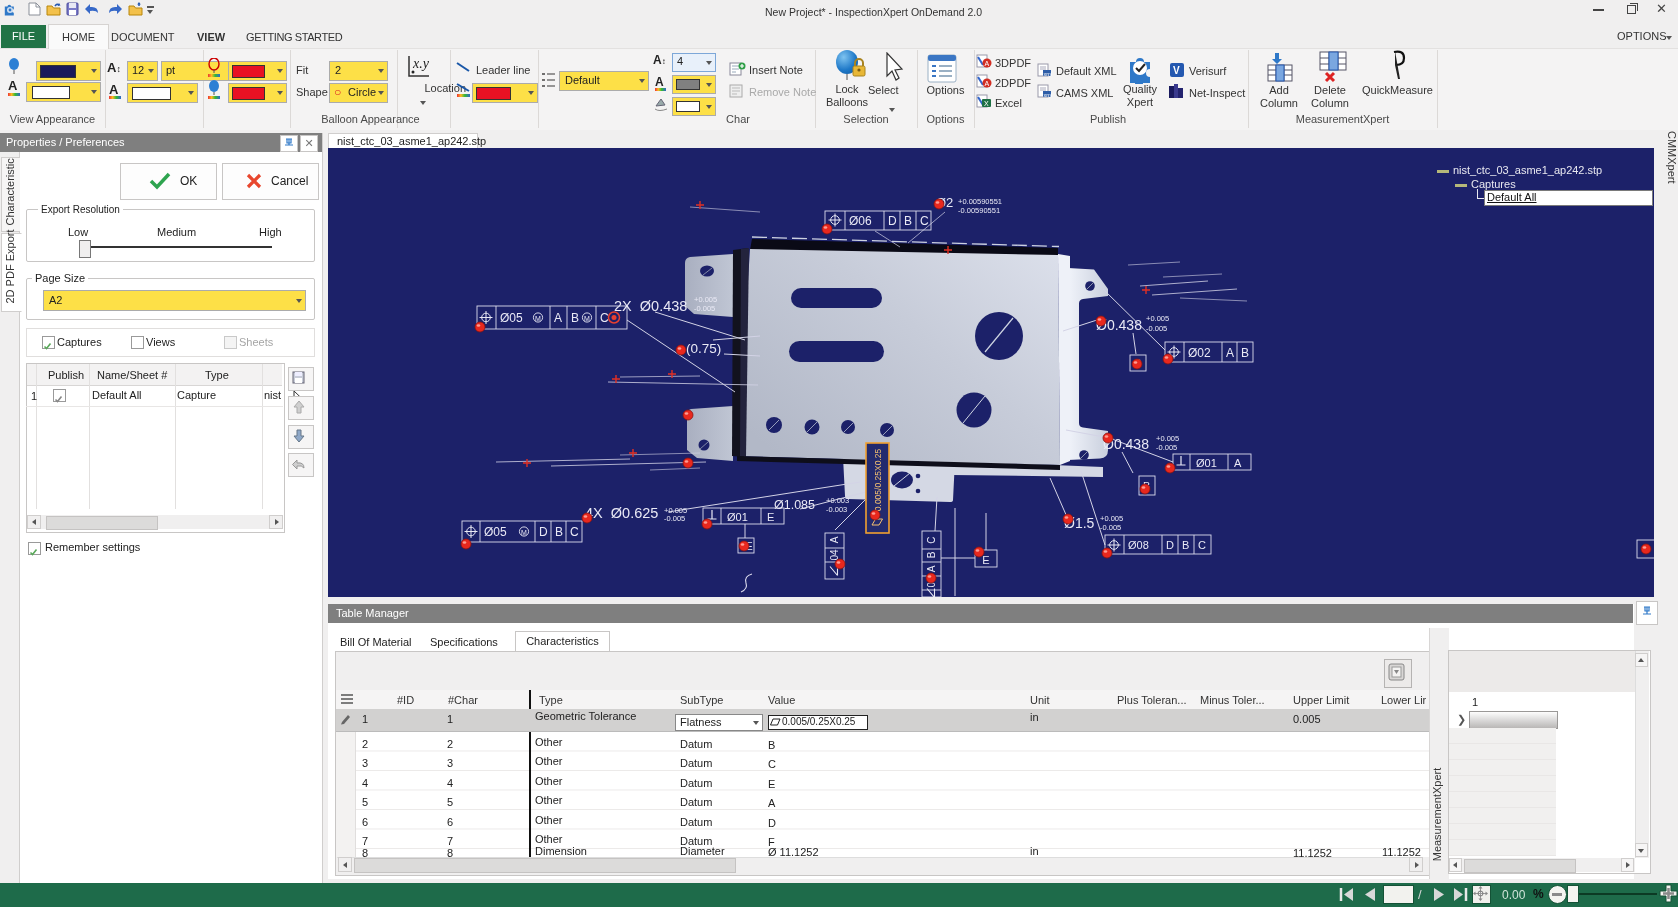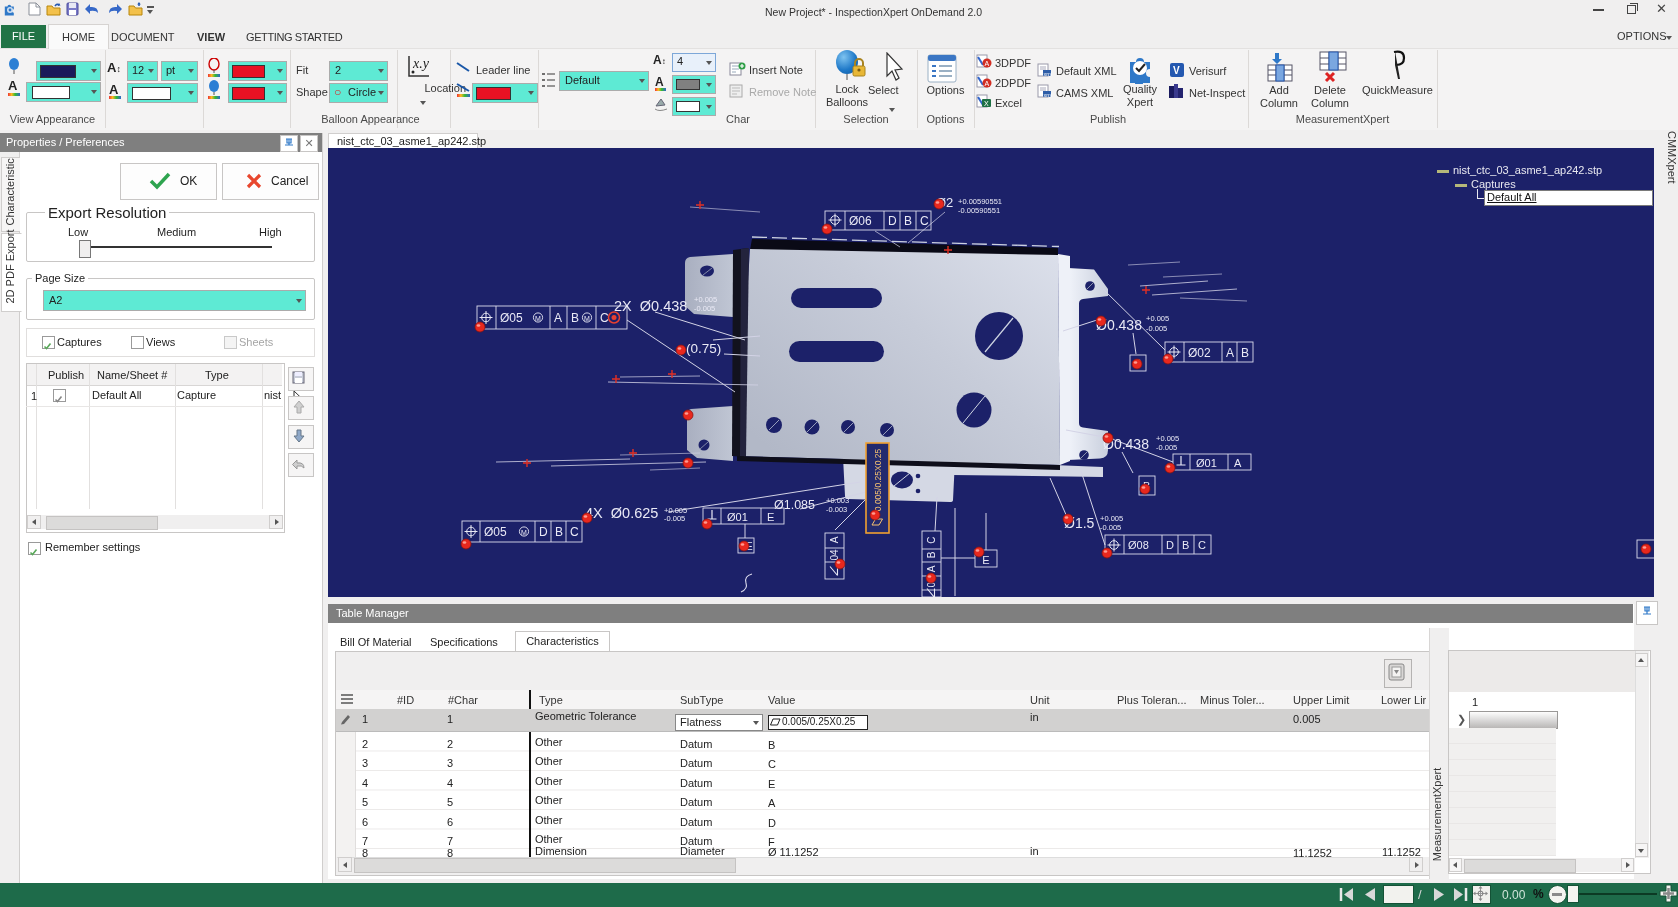--- a/index.html
+++ b/index.html
@@ -1,18 +1,18 @@
 <!DOCTYPE html>
 <html><head>
 <meta charset="utf-8">
 <style>
 html,body{margin:0;padding:0;width:1678px;height:907px;overflow:hidden;
   font-family:"Liberation Sans",sans-serif;background:#f0efef;}
 .abs{position:absolute;}
-.cb{position:absolute;border:1px solid #ababab;background:#5eead4;}
+.cb{position:absolute;border:1px solid #ababab;background:#fde047;}
 .caret{position:absolute;right:3px;top:50%;margin-top:-2px;width:0;height:0;
   border-left:3px solid transparent;border-right:3px solid transparent;border-top:4px solid #555;}
 .glabel{position:absolute;font-size:11px;color:#4a4a4a;text-align:center;}
 .sep{position:absolute;top:50px;width:1px;height:78px;background:#dcd9d7;}
 .swatch{position:absolute;border:1px solid #777;}
 .btxt{font-size:11px;color:#333;}
 </style>
 </head>
 <body>
 
@@ -106,21 +106,21 @@
 <div class="cb" style="left:26px;top:82px;width:73px;height:18px;">
     <div class="swatch" style="left:5px;top:3px;width:36px;height:11px;background:#fff;border-color:#333;"></div>
     <div class="caret"></div>
   </div>
 
 <div class="abs" style="left:107px;top:60px;font-size:13px;font-weight:bold;color:#222;">A<span style="font-size:9px;">↕</span></div>
 <div class="cb" style="left:127px;top:61px;width:29px;height:18px;font-size:11px;color:#222;">
     <span style="position:absolute;left:4px;top:2px;">12</span>
     <div class="caret"></div>
   </div>
-<div class="cb" style="left:161px;top:61px;width:35px;height:18px;font-size:11px;color:#222;">
+<div class="cb" style="left:161px;top:61px;width:35px;height:18px;font-size:11px;color:#222;padding-left:40px;">
     <span style="position:absolute;left:4px;top:2px;">pt</span>
     <div class="caret"></div>
   </div>
 <svg class="abs" style="left:107px;top:82px;" width="16" height="18" viewBox="0 0 16 18">
  <text x="2" y="12" font-size="13" font-weight="bold" fill="#222" font-family="Liberation Sans">A</text>
  <rect x="2" y="14" width="12" height="3" fill="url(#rb1)"></rect>
   </svg>
 <div class="cb" style="left:127px;top:83px;width:69px;height:18px;">
     <div class="swatch" style="left:4px;top:3px;width:37px;height:11px;background:#fff;border-color:#333;"></div>
     <div class="caret"></div>
@@ -348,21 +348,21 @@
  <span style="position:absolute;left:59px;top:10px;font-size:12px;color:#222;">OK</span>
   </div>
 <div class="abs" style="left:222px;top:163px;width:95px;height:35px;border:1px solid #c8c6c5;background:#fdfdfd;">
  <svg width="18" height="18" viewBox="0 0 18 18" style="position:absolute;left:22px;top:8px;">
       <path d="M3 3 L15 15 M15 3 L3 15" stroke="#e8472e" stroke-width="3.2"></path>
     </svg>
  <span style="position:absolute;left:48px;top:10px;font-size:12px;color:#222;">Cancel</span>
   </div>
 
 <fieldset class="abs" style="left:26px;top:204px;width:287px;height:56px;border:1px solid #c8c6c5;border-radius:2px;margin:0;padding:0;">
-<legend style="font-size:15px;color:#222;margin-left:18px;padding:0 3px;">Export Resolution</legend>
+<legend style="font-size:10px;color:#222;margin-left:11px;padding:0 3px;">Export Resolution</legend>
   </fieldset>
 <div class="abs" style="left:68px;top:226px;font-size:11px;color:#222;">Low</div>
 <div class="abs" style="left:157px;top:226px;font-size:11px;color:#222;">Medium</div>
 <div class="abs" style="left:259px;top:226px;font-size:11px;color:#222;">High</div>
 <div class="abs" style="left:80px;top:246px;width:192px;height:1.5px;background:#333;"></div>
 <div class="abs" style="left:79px;top:240px;width:10px;height:16px;background:#f0efef;border:1px solid #777;"></div>
 
 <fieldset class="abs" style="left:26px;top:272px;width:287px;height:46px;border:1px solid #c8c6c5;border-radius:2px;margin:0;padding:0;">
 <legend style="font-size:11px;color:#222;margin-left:5px;padding:0 3px;">Page Size</legend>
   </fieldset>

